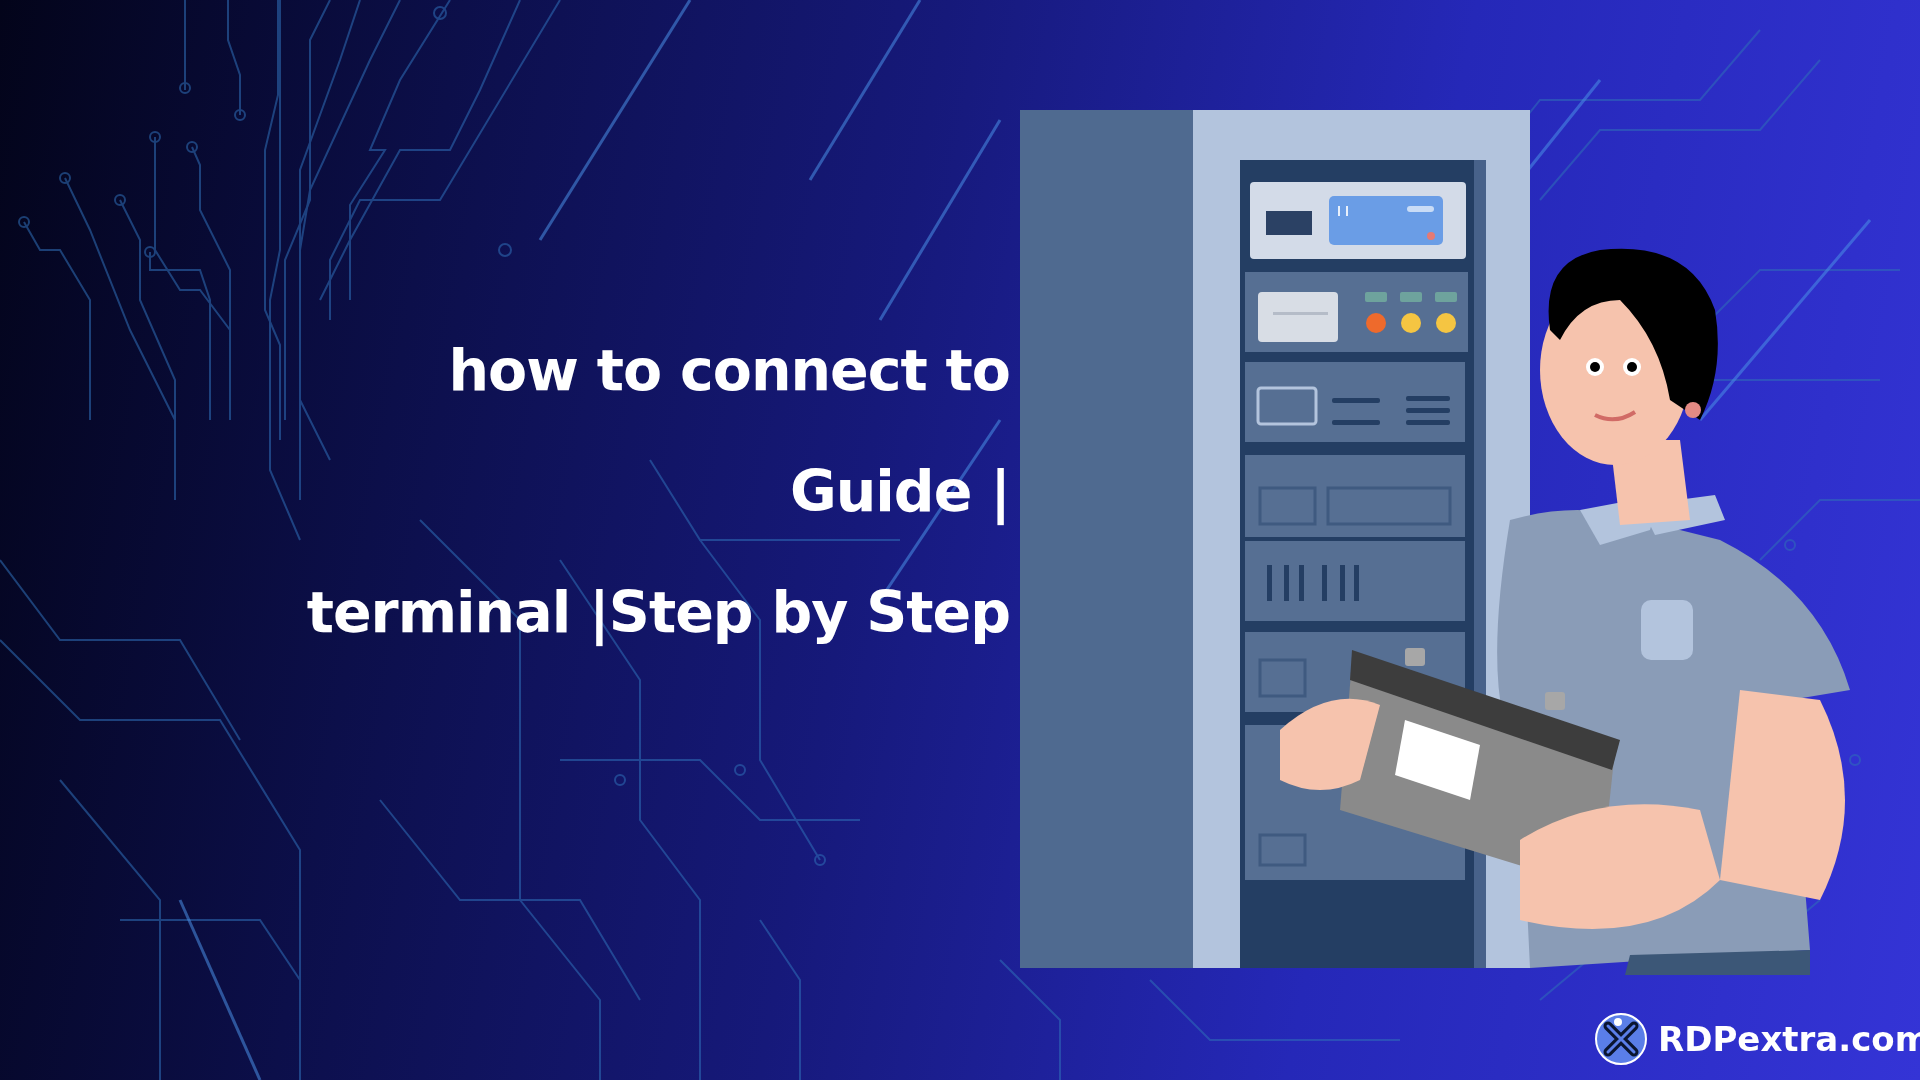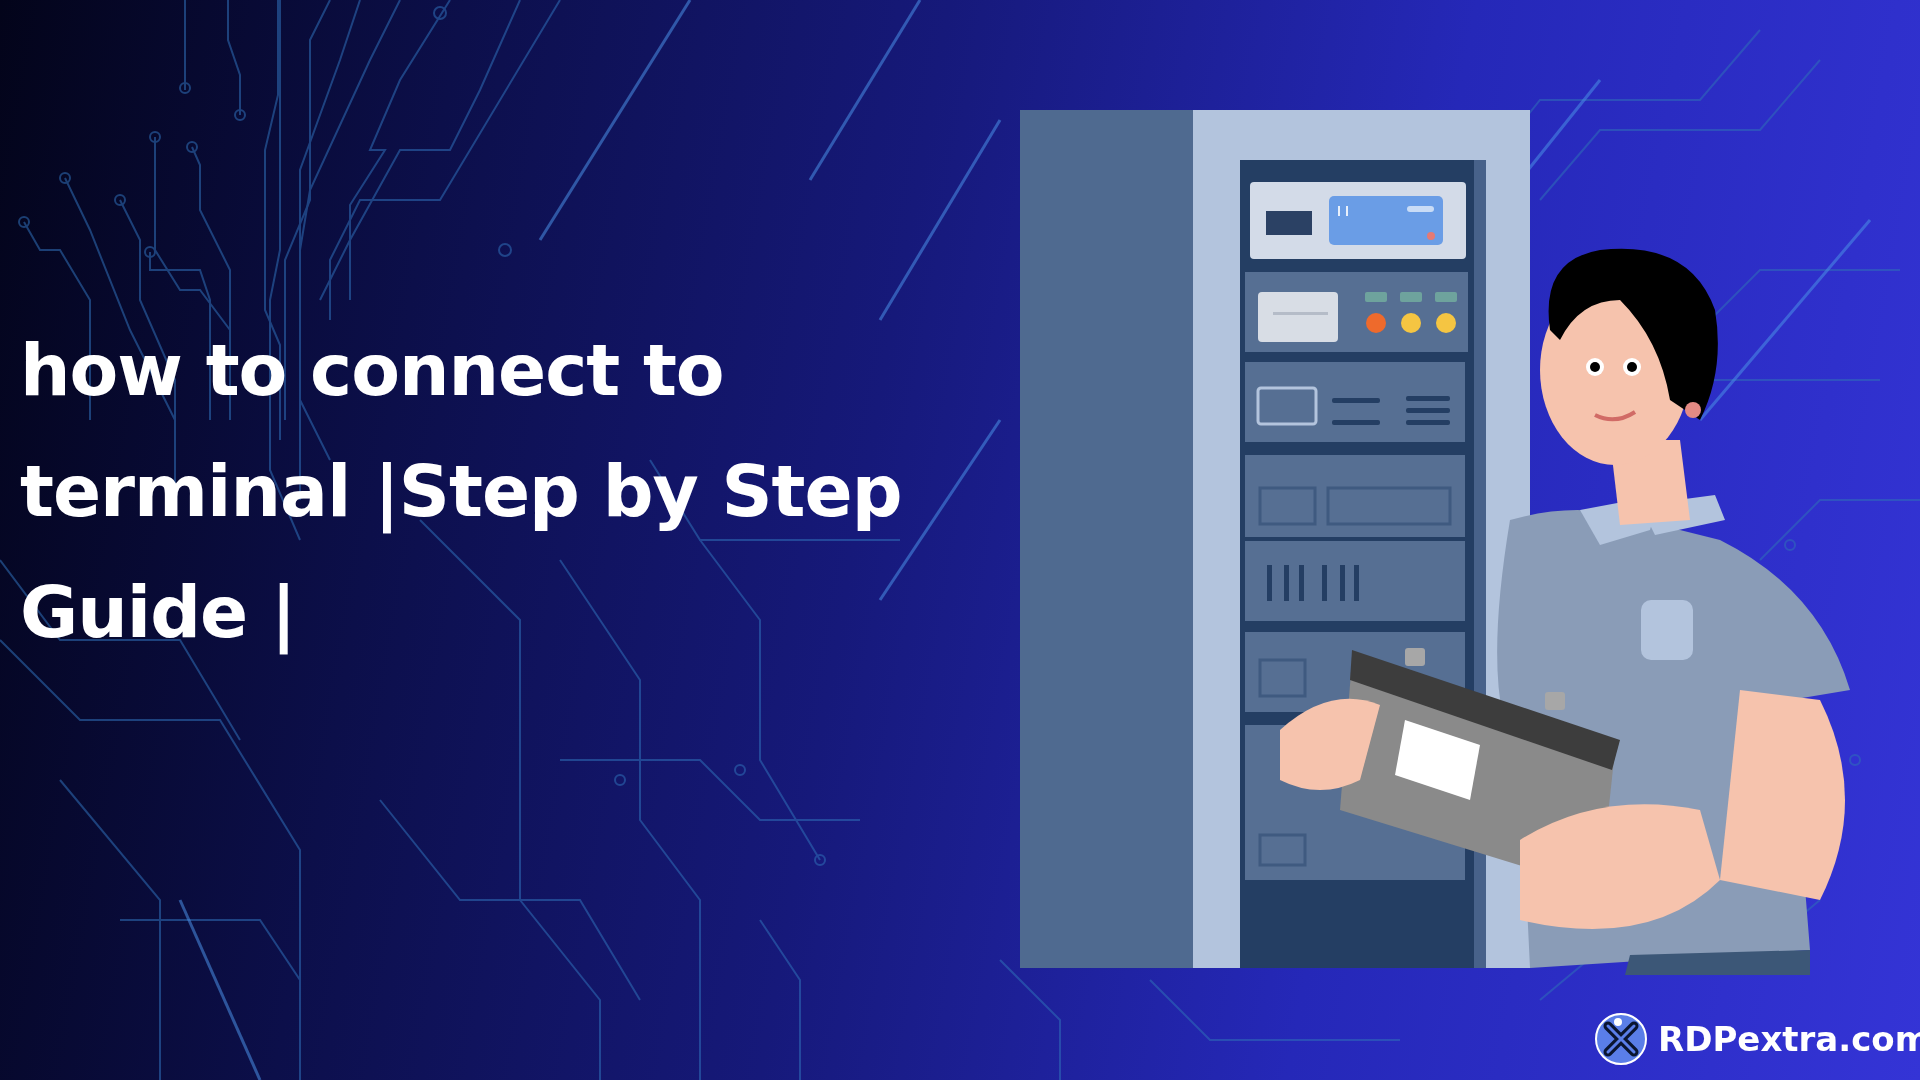--- a/index.html
+++ b/index.html
@@ -5,23 +5,23 @@
   * { margin:0; padding:0; box-sizing:border-box; }
   html, body { width:1920px; height:1080px; overflow:hidden; }
   body {
     position:relative;
     background: linear-gradient(100deg, #03041a 0%, #0c0f4a 22%, #16197a 45%, #2528b8 70%, #3434d6 100%);
     font-family: "DejaVu Sans", sans-serif;
   }
   .circuit { position:absolute; inset:0; }
   .title {
     position:absolute; left:20px; top:310px; width:990px;
-    text-align:left; color:#ffffff;
+    text-align:right; color:#ffffff;
     font-family: "DejaVu Sans", sans-serif; font-weight:bold;
-    font-size:71px; line-height:121px; letter-spacing:-1px;
+    font-size:57px; line-height:121px; letter-spacing:-1px;
   }
   .illustration { position:absolute; left:1015px; top:105px; width:840px; height:870px; }
   .brand {
     position:absolute; left:1594px; top:1012px; height:54px;
     display:flex; align-items:center; gap:10px;
   }
   .brand-logo { width:54px; height:54px; }
   .brand-text { color:#ffffff; font-weight:bold; font-size:34px; font-family:"DejaVu Sans", sans-serif; }
 </style>
 </head>
@@ -87,22 +87,22 @@
     <path d="M1000 120 L880 320"></path>
     <path d="M1870 220 L1700 420"></path>
     <path d="M1600 80 L1520 180"></path>
     <path d="M180 900 L260 1080"></path>
     <path d="M880 600 L1000 420"></path>
   </g>
 </svg>
 
 <div class="title">
   <div>how to connect to</div>
+  <div>Guide |</div>
   <div>terminal |Step by Step</div>
-  <div>Guide |</div>
 </div>
 
 <svg class="illustration" viewBox="1015 105 840 870" width="840" height="870">
 
   <g>
     <rect x="1020" y="110" width="175" height="858" fill="#4f6a90"></rect>
     <rect x="1193" y="110" width="337" height="858" fill="#b3c4dd"></rect>
     <rect x="1240" y="160" width="246" height="808" fill="#243e63"></rect>
     <rect x="1474" y="160" width="12" height="808" fill="#48628a"></rect>
 

